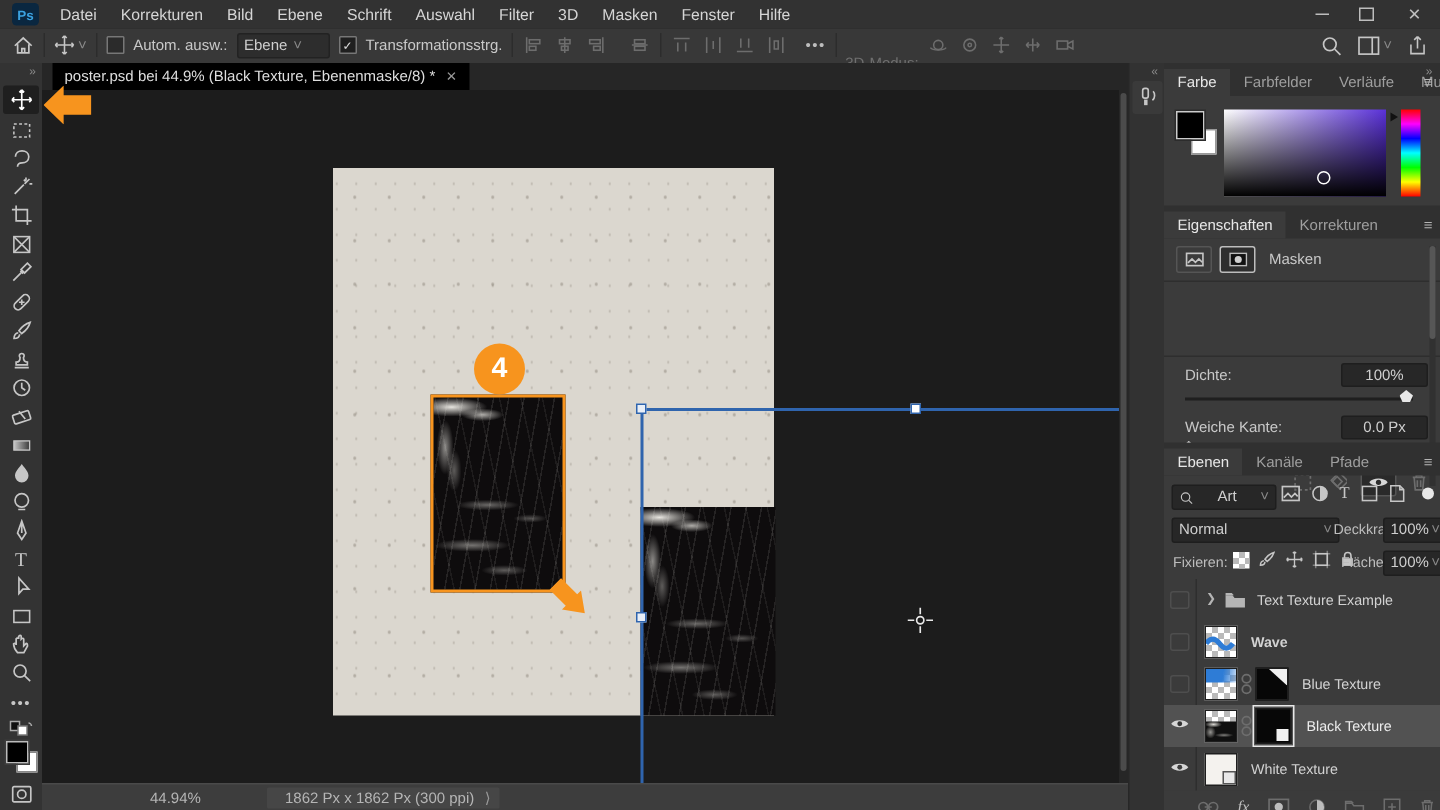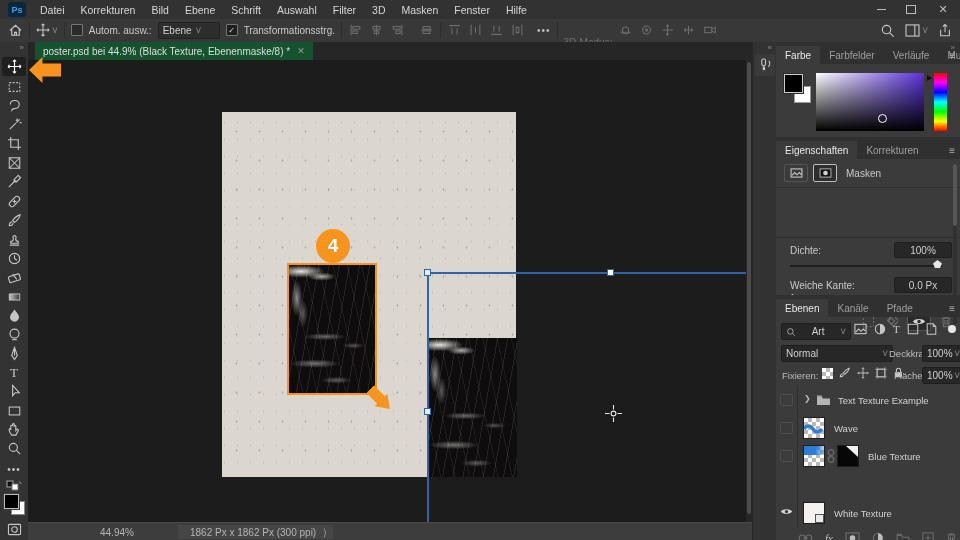--- a/index.html
+++ b/index.html
@@ -17,21 +17,21 @@
   .optionsbar{left:0;top:19px;width:960px;height:23px;background:#383838;border-bottom:1px solid #272727;}
   .vdiv{width:1px;height:16px;background:#2c2c2c;}
   .optbox{background:#2d2d2d;border:1px solid #222;border-radius:2px;height:15px;display:flex;align-items:center;padding:0 4px;gap:4px;color:#cfcfcf;}
   .chk{width:10px;height:10px;border:1px solid #777;border-radius:1px;background:#2b2b2b;display:inline-flex;align-items:center;justify-content:center;font-size:8px;color:#ddd;}
   
   .toolbar{left:0;top:42px;width:28px;height:498px;background:#333333;border-right:1px solid #272727;}
   .tool{position:absolute;left:2px;width:24px;height:19px;display:flex;align-items:center;justify-content:center;}
   .tool.sel{background:#1f1f1f;border-radius:2px;}
   
   .tabstrip{left:28px;top:42px;width:724px;height:18px;background:#262626;}
-  .doctab{position:absolute;left:7px;top:0;height:18px;background:#14532d;display:flex;align-items:center;gap:7px;padding:0 8px;color:#dedede;font-size:10px;border-radius:0 0 0 0;}
+  .doctab{position:absolute;left:7px;top:0;height:18px;background:#000000;display:flex;align-items:center;gap:7px;padding:0 8px;color:#dedede;font-size:10px;border-radius:0 0 0 0;}
   
   .canvas{left:28px;top:60px;width:718px;height:462px;background:#1c1c1c;overflow:hidden;}
   .paper{background-color:#dbd7cf;
     background-image:
       radial-gradient(rgba(80,70,58,.30) .6px, transparent 1.2px),
       radial-gradient(rgba(80,70,58,.18) .5px, transparent 1px);
     background-size:23px 29px,13px 17px;background-position:3px 5px,9px 2px;}
   .grunge{background-color:#0e0c0d;
     background-image:
       radial-gradient(ellipse 34px 9px at 14% 5%, rgba(242,240,234,.95), rgba(242,240,234,0) 70%),
@@ -544,21 +544,21 @@
       <div class="layerrow" style="top:0;">
         <div class="eyebox empty"></div>
         <span style="position:absolute;left:28px;top:8px;color:#b5b5b5;font-size:8px;">❯</span>
         <svg style="position:absolute;left:40px;top:8px;" width="15" height="12" viewBox="0 0 16 13">
             <path d="M1 3h5l1.5 2H15v7H1z" fill="#b5b5b5"></path>
             <path d="M1 3V1.5h4.5L7 3" fill="#b5b5b5"></path>
           </svg>
         <span class="lname" style="left:62px;">Text Texture Example</span>
       </div>
 
-      <div class="layerrow" style="top:28px;">
+      <div class="layerrow" style="top:28px;font-weight:bold;">
         <div class="eyebox empty"></div>
         <div class="thumb checker" style="left:27px;">
           <svg width="20" height="20" viewBox="0 0 20 20">
               <path d="M0 11c3-4 6-4 9 0s6 4 9 0" stroke="#2e7cd6" stroke-width="3.5" fill="none"></path>
             </svg>
         </div>
         <span class="lname" style="left:58px;">Wave</span>
       </div>
 
       <div class="layerrow" style="top:56px;">
@@ -569,20 +569,39 @@
         <svg style="position:absolute;left:51px;top:6px;" width="8" height="16" viewBox="0 0 8 16">
             <circle class="svd" cx="4" cy="4.5" r="2.8"></circle>
             <circle class="svd" cx="4" cy="11.5" r="2.8"></circle>
           </svg>
         <div class="thumb" style="left:61px;background:#070707;">
           <div style="position:absolute;right:0;top:0;width:12px;height:11px;background:#f0f0f0;clip-path:polygon(100% 0,0 0,100% 100%);"></div>
         </div>
         <span class="lname" style="left:92px;">Blue Texture</span>
       </div>
 
+      <div class="layerrow sel" style="top:84px;">
+        <div class="eyebox">
+          <svg width="13" height="9" viewBox="0 0 16 10">
+              <path d="M1 5C3.5 1.2 12.5 1.2 15 5 12.5 8.8 3.5 8.8 1 5z" fill="#d6d6d6"></path>
+              <circle cx="8" cy="5" r="2" fill="#323232"></circle>
+            </svg>
+        </div>
+        <div class="thumb checker" style="left:27px;">
+          <div class="minigrunge" style="position:absolute;left:0;bottom:0;width:100%;height:13px;"></div>
+        </div>
+        <svg style="position:absolute;left:51px;top:6px;" width="8" height="16" viewBox="0 0 8 16">
+            <circle class="svd" cx="4" cy="4.5" r="2.8"></circle>
+            <circle class="svd" cx="4" cy="11.5" r="2.8"></circle>
+          </svg>
+        <div class="thumb" style="left:61px;top:2px;width:24px;height:24px;background:#070707;outline:1.4px solid #e8e8e8;outline-offset:1px;">
+          <div style="position:absolute;right:1px;bottom:1px;width:8px;height:8px;background:#f0f0f0;"></div>
+        </div>
+        <span class="lname" style="left:95px;color:#ececec;">Black Texture</span>
+      </div>
 
       <div class="layerrow" style="top:113px;">
         <div class="eyebox">
           <svg width="13" height="9" viewBox="0 0 16 10">
               <path d="M1 5C3.5 1.2 12.5 1.2 15 5 12.5 8.8 3.5 8.8 1 5z" fill="#d6d6d6"></path>
               <circle cx="8" cy="5" r="2" fill="#3b3b3b"></circle>
             </svg>
         </div>
         <div class="thumb" style="left:27px;background:#f4f2ee;">
           <div style="position:absolute;right:0;bottom:0;width:9px;height:9px;background:#e8e8e8;border:1px solid #555;box-sizing:border-box;"></div>

